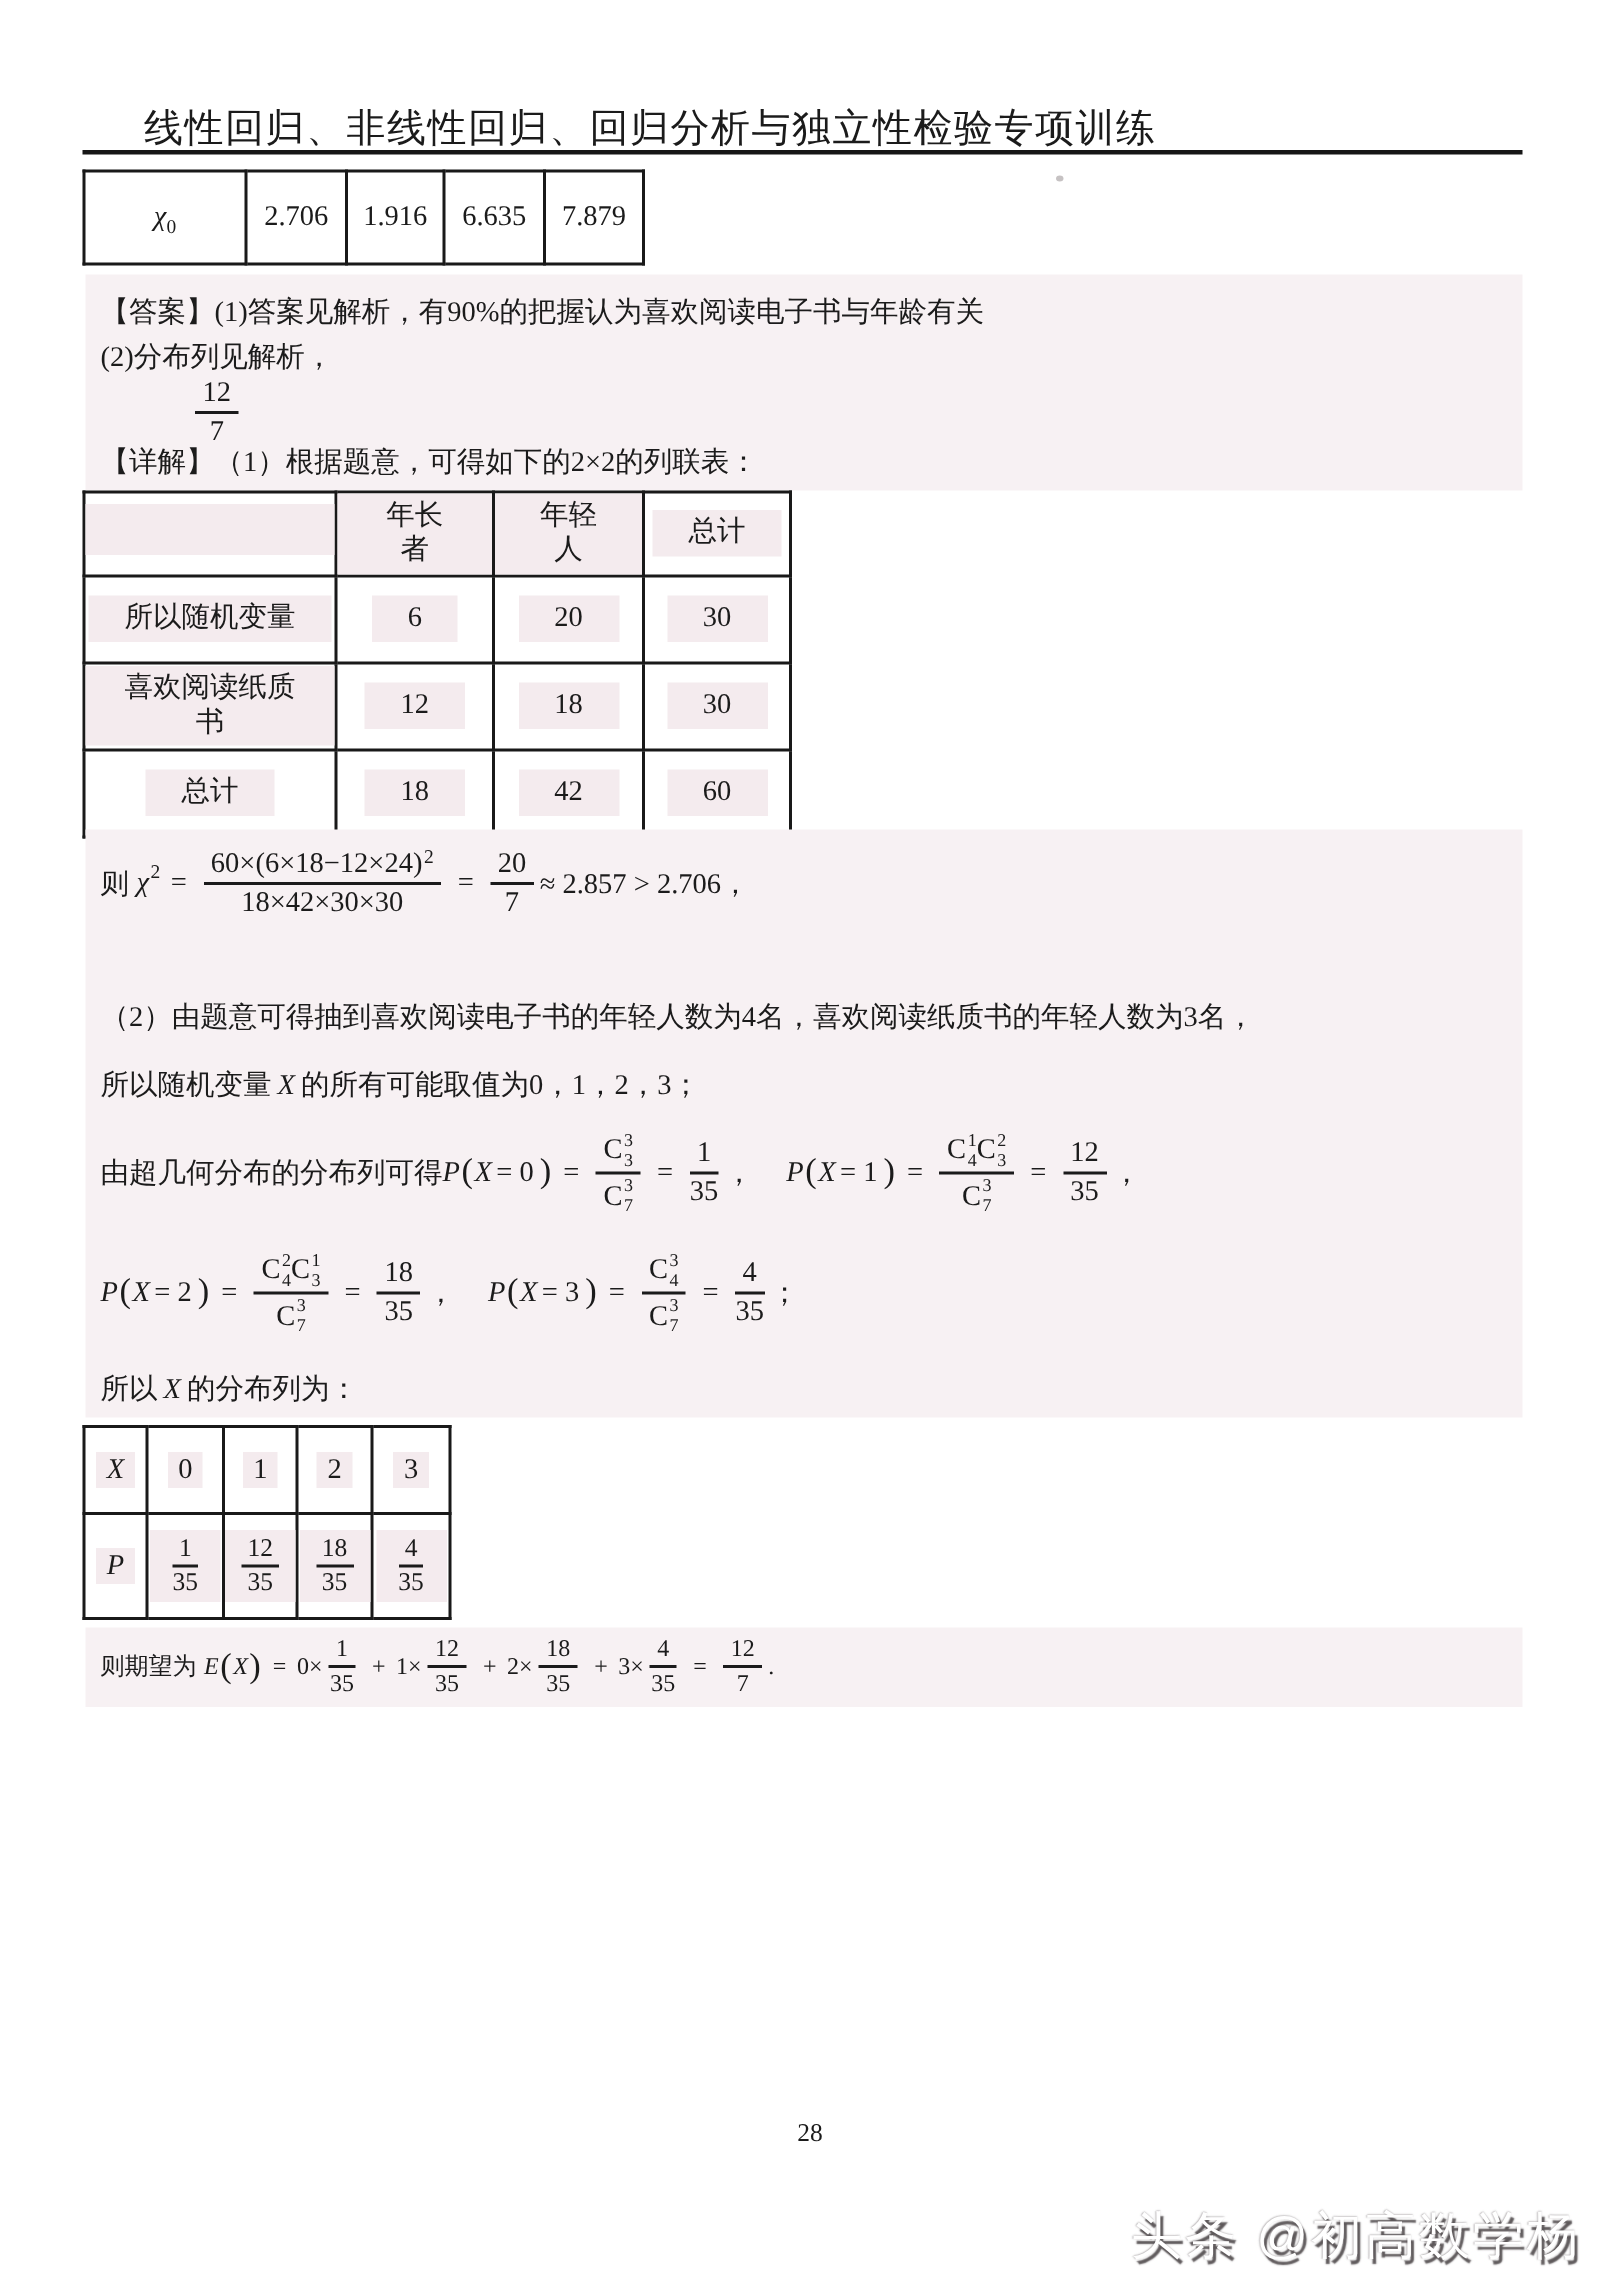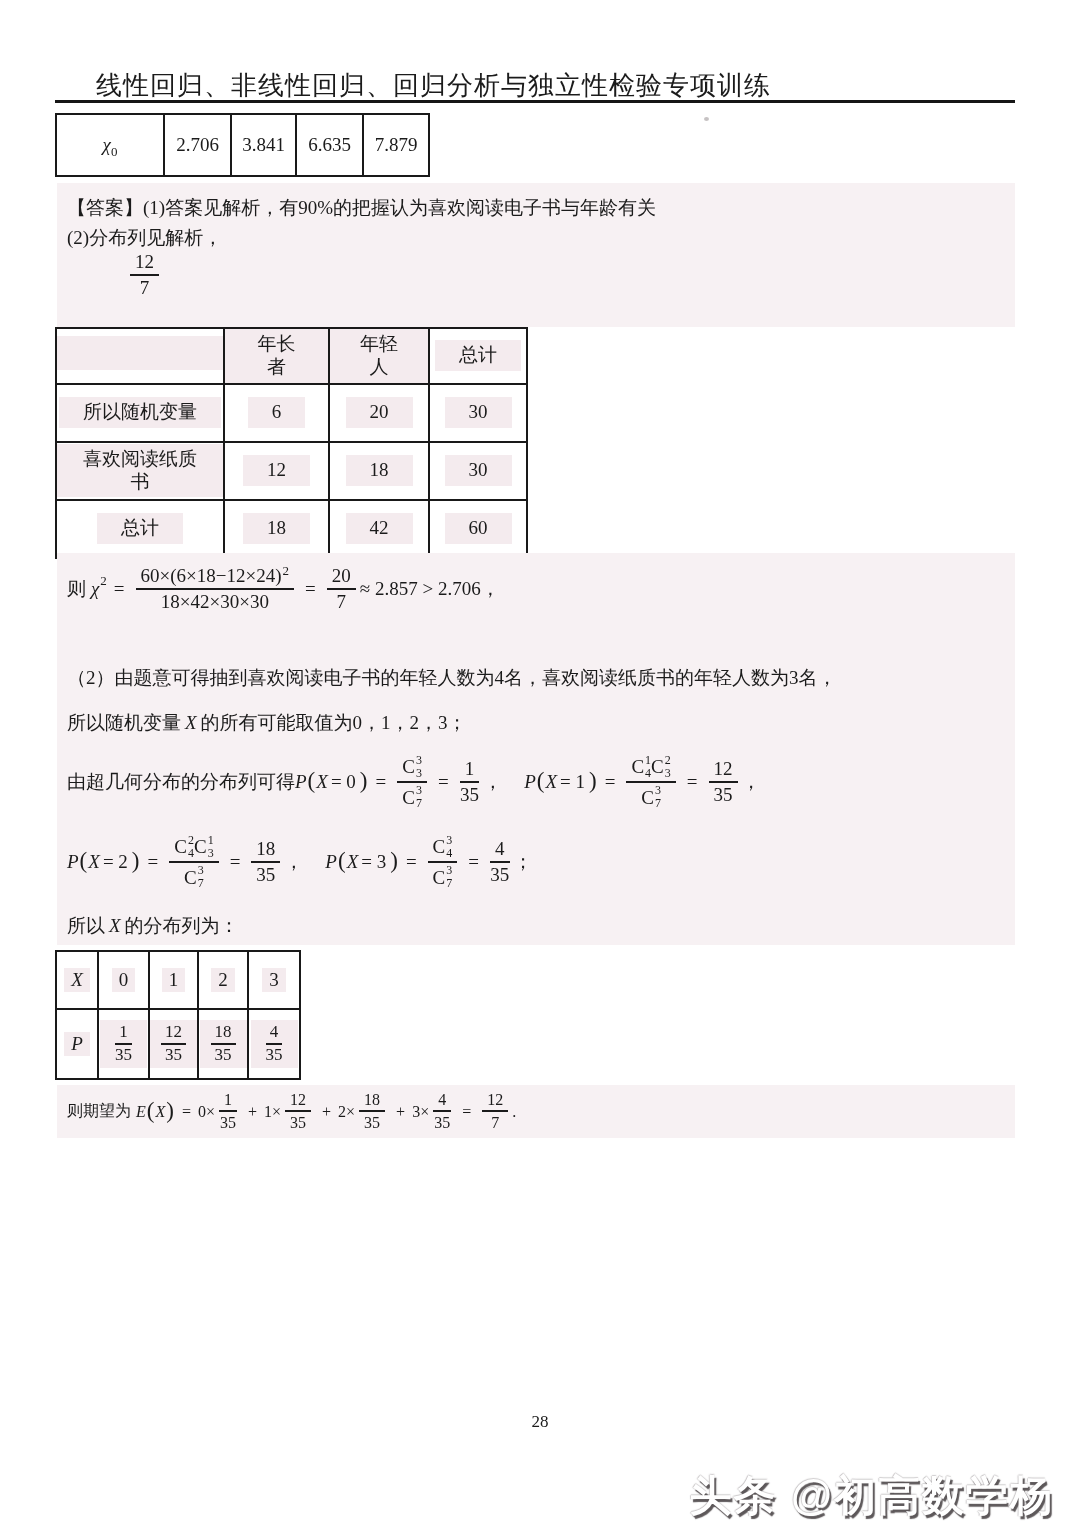--- a/index.html
+++ b/index.html
@@ -67,22 +67,22 @@
   .comb .cb{font-size:19px;line-height:1;}
   .comb .sc{display:inline-flex;flex-direction:column;align-items:flex-start;font-size:12px;line-height:1.1;margin-left:1px;}
 
   .pform{display:inline-flex;align-items:center;}
   .pform .tail{margin-right:22px;}
   .tag{letter-spacing:0px;}
 
   .pagenum{position:absolute;top:1412px;left:0;width:1080px;text-align:center;font-size:17px;}
   .watermark{
     position:absolute;right:26px;top:1468px;
-    font-family:"Liberation Sans","DejaVu Sans",sans-serif;font-weight:bold;
-    font-size:42px;letter-spacing:2px;color:#ffffff;
+    font-family:"Liberation Sans","DejaVu Sans",sans-serif;font-weight:normal;
+    font-size:34px;letter-spacing:2px;color:#ffffff;
     text-shadow:2px 3px 1px rgba(75,70,72,0.9), -1px 0 1px rgba(160,155,157,0.45), 0 -1px 1px rgba(160,155,157,0.45);
     white-space:nowrap;
   }
 </style>
 </head>
 <body>
 
 <div>
 
   <div class="title">线性回归、非线性回归、回归分析与独立性检验专项训练</div>
@@ -94,37 +94,40 @@
         <col style="width:108px">
         <col style="width:67px">
         <col style="width:65px">
         <col style="width:67px">
         <col style="width:66px">
       </colgroup>
     <tbody>
         <tr>
       <td><span class="var">χ</span><span class="subsc">0</span></td>
       <td>2.706</td>
-      <td>3.841</td>
+      <td>1.916</td>
       <td>6.635</td>
       <td>7.879</td>
     </tr>
   </tbody>
     </table>
 
   <div class="pink pink1">
     <div class="bline l-a1">
       <span class="tag">【答案】</span><span>(1)答案见解析，有90%的把握认为喜欢阅读电子书与年龄有关</span>
     </div>
     <div class="bline fline l-a2">
       <span>(2)分布列见解析，</span>
       <span class="frac">
           <span class="top">12</span>
           <span class="bot">7</span>
         </span>
+    </div>
+    <div class="bline l-a3">
+      <span class="tag">【详解】</span><span>（1）根据题意，可得如下的2×2的列联表：</span>
     </div>
   </div>
 
   <table class="ctable">
     <colgroup>
         <col style="width:167px">
         <col style="width:105px">
         <col style="width:100px">
         <col style="width:98px">
       </colgroup>

